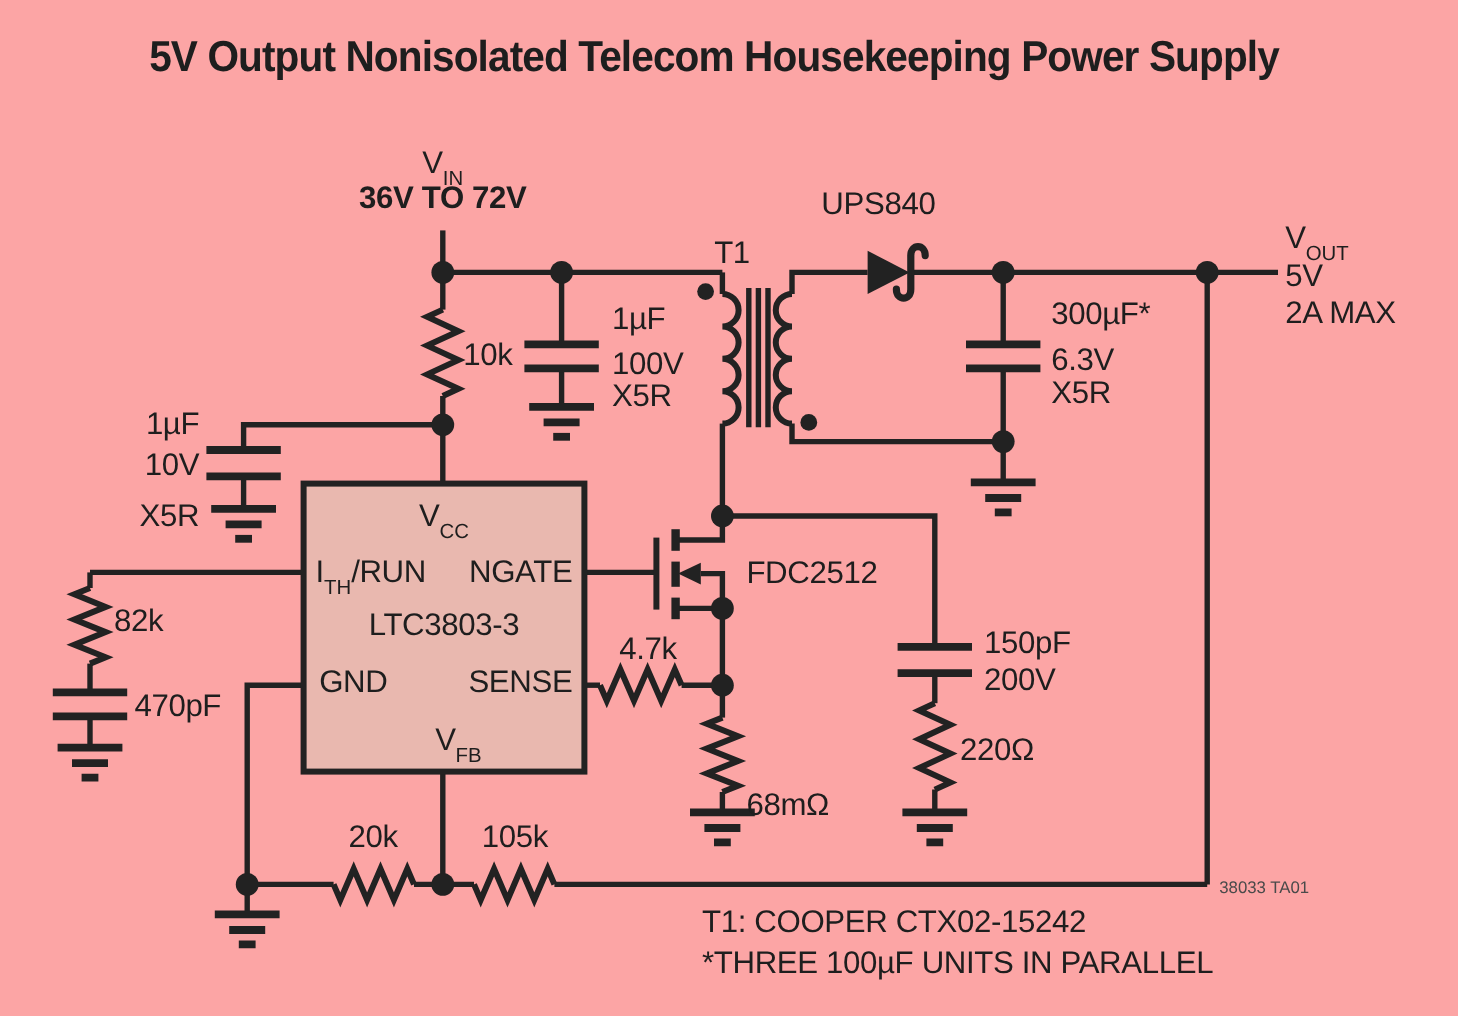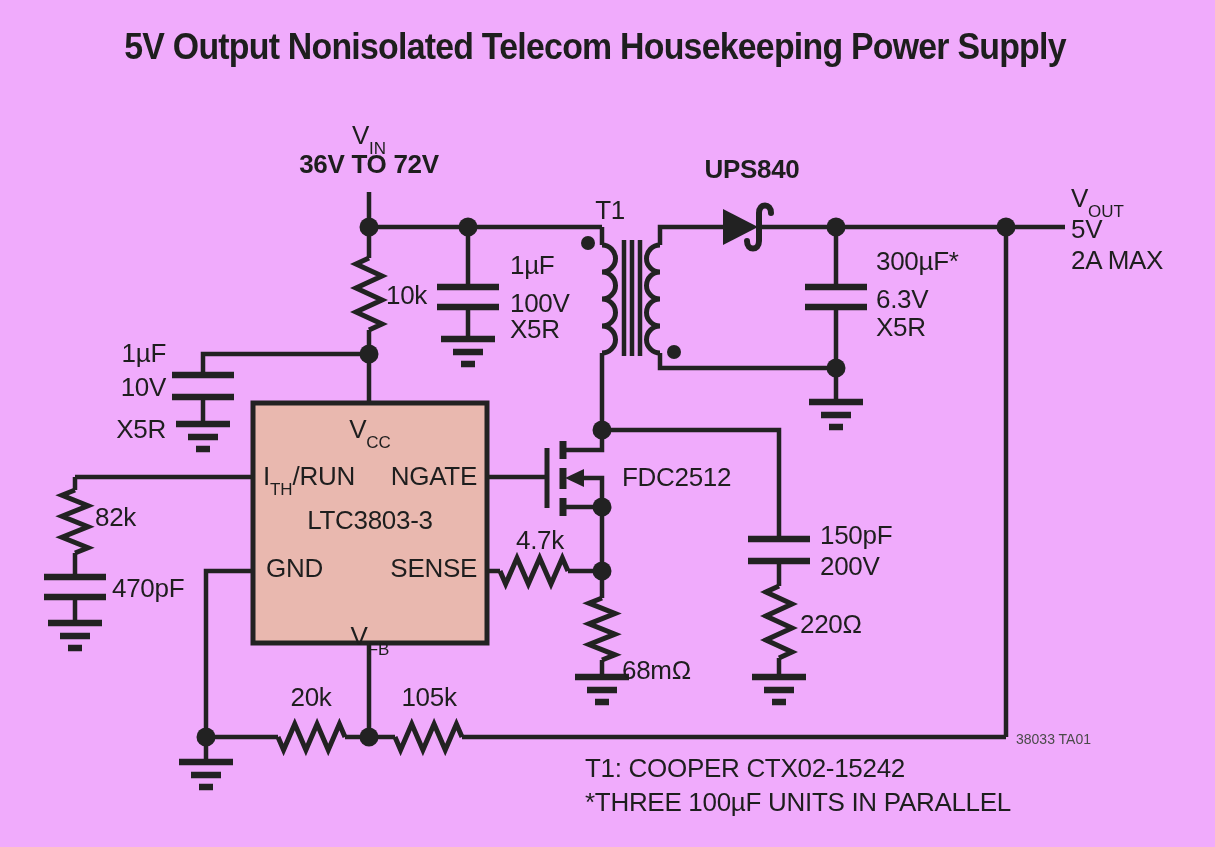--- a/index.html
+++ b/index.html
@@ -1,16 +1,16 @@
 <!DOCTYPE html>
 <html><head>
 <meta charset="utf-8">
 <style>
   html,body{margin:0;padding:0;background:#fff;}
-  #page{position:relative;width:1215px;height:847px;background:#f0abfc;overflow:hidden;
+  #page{position:relative;width:1215px;height:847px;background:#fca5a5;overflow:hidden;
         font-family:"Liberation Sans","DejaVu Sans",sans-serif;color:#1e1e1e;}
   #schematic{position:absolute;left:0;top:0;}
   .title{position:absolute;left:0;top:26px;width:1190px;text-align:center;
          font-size:36px;font-weight:bold;letter-spacing:-0.8px;transform:scaleX(0.94);
          transform-origin:center;white-space:nowrap;}
   .lbl{position:absolute;font-size:26px;line-height:1.05;white-space:nowrap;letter-spacing:-0.3px;}
   .ctr{text-align:center;}
   .rgt{text-align:right;}
   sub.s{font-size:17px;line-height:0;position:relative;top:4px;letter-spacing:0;}
   .note{position:absolute;font-size:26px;letter-spacing:-0.3px;white-space:nowrap;}
@@ -128,36 +128,36 @@
   <div class="title">5V Output Nonisolated Telecom Housekeeping Power Supply</div>
 
   <div class="lbl ctr" style="left:319px;top:122px;width:100px;"><span>V</span><sub class="s">IN</sub></div>
   <div class="lbl ctr" style="left:294px;top:151px;width:150px;font-weight:bold;">36V TO 72V</div>
 
   <div class="lbl" style="left:386px;top:282px;">10k</div>
   <div class="lbl" style="left:510px;top:252px;">1µF</div>
   <div class="lbl" style="left:510px;top:290px;">100V</div>
   <div class="lbl" style="left:510px;top:316px;">X5R</div>
   <div class="lbl ctr" style="left:580px;top:197px;width:60px;">T1</div>
-  <div class="lbl ctr" style="left:692px;top:156px;width:120px;font-weight:bold;">UPS840</div>
+  <div class="lbl ctr" style="left:672px;top:156px;width:120px;">UPS840</div>
 
   <div class="lbl rgt" style="left:66px;top:340px;width:100px;">1µF</div>
   <div class="lbl rgt" style="left:66px;top:374px;width:100px;">10V</div>
   <div class="lbl rgt" style="left:66px;top:416px;width:100px;">X5R</div>
 
   <div class="lbl" style="left:95px;top:504px;">82k</div>
   <div class="lbl" style="left:112px;top:575px;">470pF</div>
 
   <div class="lbl ctr" style="left:320px;top:416px;width:100px;"><span>V</span><sub class="s">CC</sub></div>
   <div class="lbl" style="left:263px;top:463px;"><span>I</span><sub class="s">TH</sub><span>/RUN</span></div>
   <div class="lbl rgt" style="left:377px;top:463px;width:100px;">NGATE</div>
   <div class="lbl ctr" style="left:290px;top:507px;width:160px;">LTC3803-3</div>
   <div class="lbl" style="left:266px;top:555px;">GND</div>
   <div class="lbl rgt" style="left:367px;top:555px;width:110px;">SENSE</div>
-  <div class="lbl ctr" style="left:320px;top:603px;width:100px;margin-top:20px;"><span>V</span><sub class="s">FB</sub></div>
+  <div class="lbl ctr" style="left:332px;top:603px;width:100px;"><span>V</span><sub class="s">FB</sub></div>
 
   <div class="lbl" style="left:622px;top:464px;">FDC2512</div>
   <div class="lbl ctr" style="left:505px;top:527px;width:70px;">4.7k</div>
   <div class="lbl" style="left:622px;top:613px;margin-top:44px;">68mΩ</div>
 
   <div class="lbl" style="left:820px;top:522px;">150pF</div>
   <div class="lbl" style="left:820px;top:553px;">200V</div>
   <div class="lbl" style="left:800px;top:611px;">220Ω</div>
 
   <div class="lbl" style="left:876px;top:248px;">300µF*</div>

